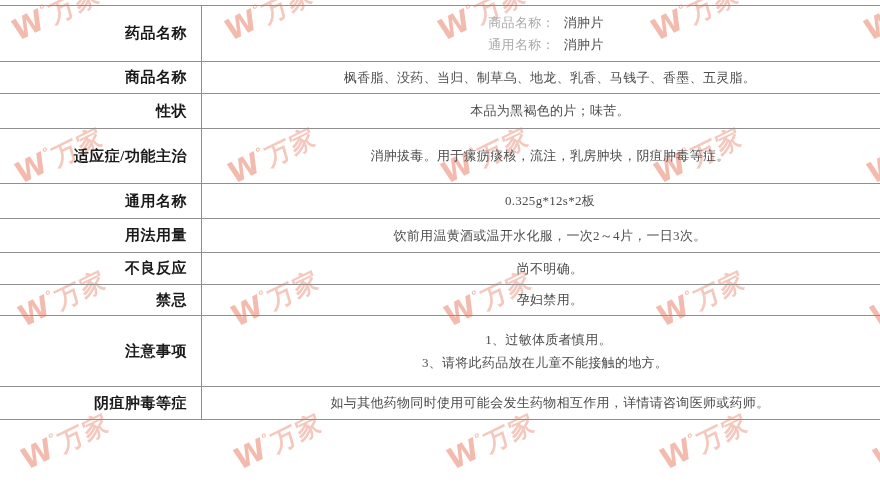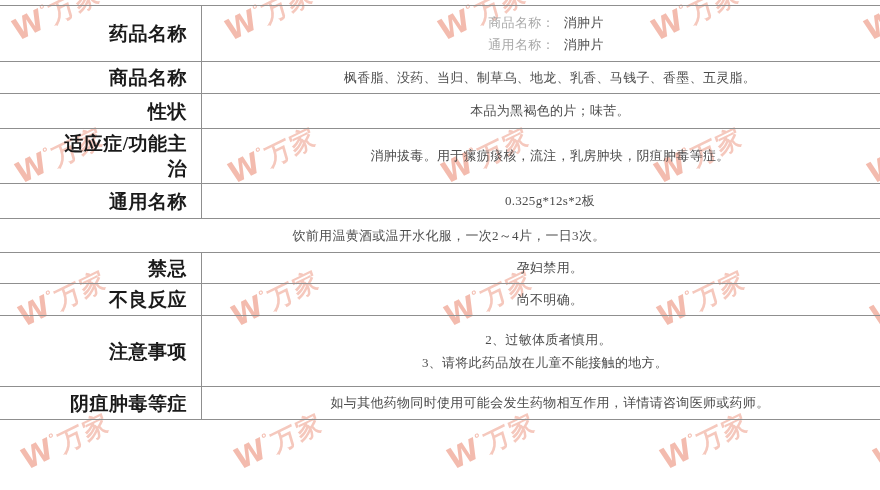--- a/index.html
+++ b/index.html
@@ -23,21 +23,21 @@
   .wm-cn{font-size:25px;color:var(--watermark);opacity:0.82;margin-left:2px;letter-spacing:2px;}
 
   
   .drug-table{position:relative;z-index:1;margin-top:5px;width:880px;
               border-top:1px solid var(--border);border-bottom:1px solid var(--border);}
   .row{display:flex;box-sizing:border-box;}
   .row + .row{border-top:1px solid var(--border);}
   .cell-label{width:202px;box-sizing:border-box;flex:0 0 202px;
               display:flex;align-items:center;justify-content:flex-end;
               padding:0 14px 0 64px;border-right:1px solid var(--border);
-              font-weight:700;font-size:19px;line-height:25px;letter-spacing:0.5px;
+              font-weight:700;font-size:15px;line-height:25px;letter-spacing:0.5px;
               color:var(--label-text);text-align:right;}
   .cell-content{flex:1;display:flex;flex-direction:column;justify-content:center;
                 box-sizing:border-box;padding-left:18px;font-size:13px;letter-spacing:0.3px;
                 color:var(--body-text);line-height:22px;text-align:center;}
   .cell-content.name{padding-left:10px;}
   .cell-content.list{padding-left:8px;line-height:23px;}
   .muted{color:var(--muted-text);}
   .name-val{margin-left:9px;color:var(--body-text);}
   .list-item.indent{margin-left:7px;}
 </style>
@@ -93,37 +93,38 @@
       <div class="cell-label">适应症/功能主治</div>
       <div class="cell-content">消肿拔毒。用于瘰疬痰核，流注，乳房肿块，阴疽肿毒等症。</div>
     </div>
 
     <div class="row" style="height:35px">
       <div class="cell-label">通用名称</div>
       <div class="cell-content">0.325g*12s*2板</div>
     </div>
 
     <div class="row" style="height:34px">
+      <div class="cell-label">用法用量</div>
       <div class="cell-content">饮前用温黄酒或温开水化服，一次2～4片，一日3次。</div>
+    </div>
+
+    <div class="row" style="height:32px">
+      <div class="cell-label">不良反应</div>
+      <div class="cell-content">尚不明确。</div>
     </div>
 
     <div class="row" style="height:31px">
       <div class="cell-label">禁忌</div>
       <div class="cell-content">孕妇禁用。</div>
     </div>
 
-    <div class="row" style="height:32px">
-      <div class="cell-label">不良反应</div>
-      <div class="cell-content">尚不明确。</div>
-    </div>
-
     <div class="row" style="height:71px">
       <div class="cell-label">注意事项</div>
       <div class="cell-content list">
-        <div class="list-item indent">2、过敏体质者慎用。</div>
+        <div class="list-item indent">1、过敏体质者慎用。</div>
         <div class="list-item">3、请将此药品放在儿童不能接触的地方。</div>
       </div>
     </div>
 
     <div class="row" style="height:33px">
       <div class="cell-label">阴疽肿毒等症</div>
       <div class="cell-content">如与其他药物同时使用可能会发生药物相互作用，详情请咨询医师或药师。</div>
     </div>
 
   </div>

